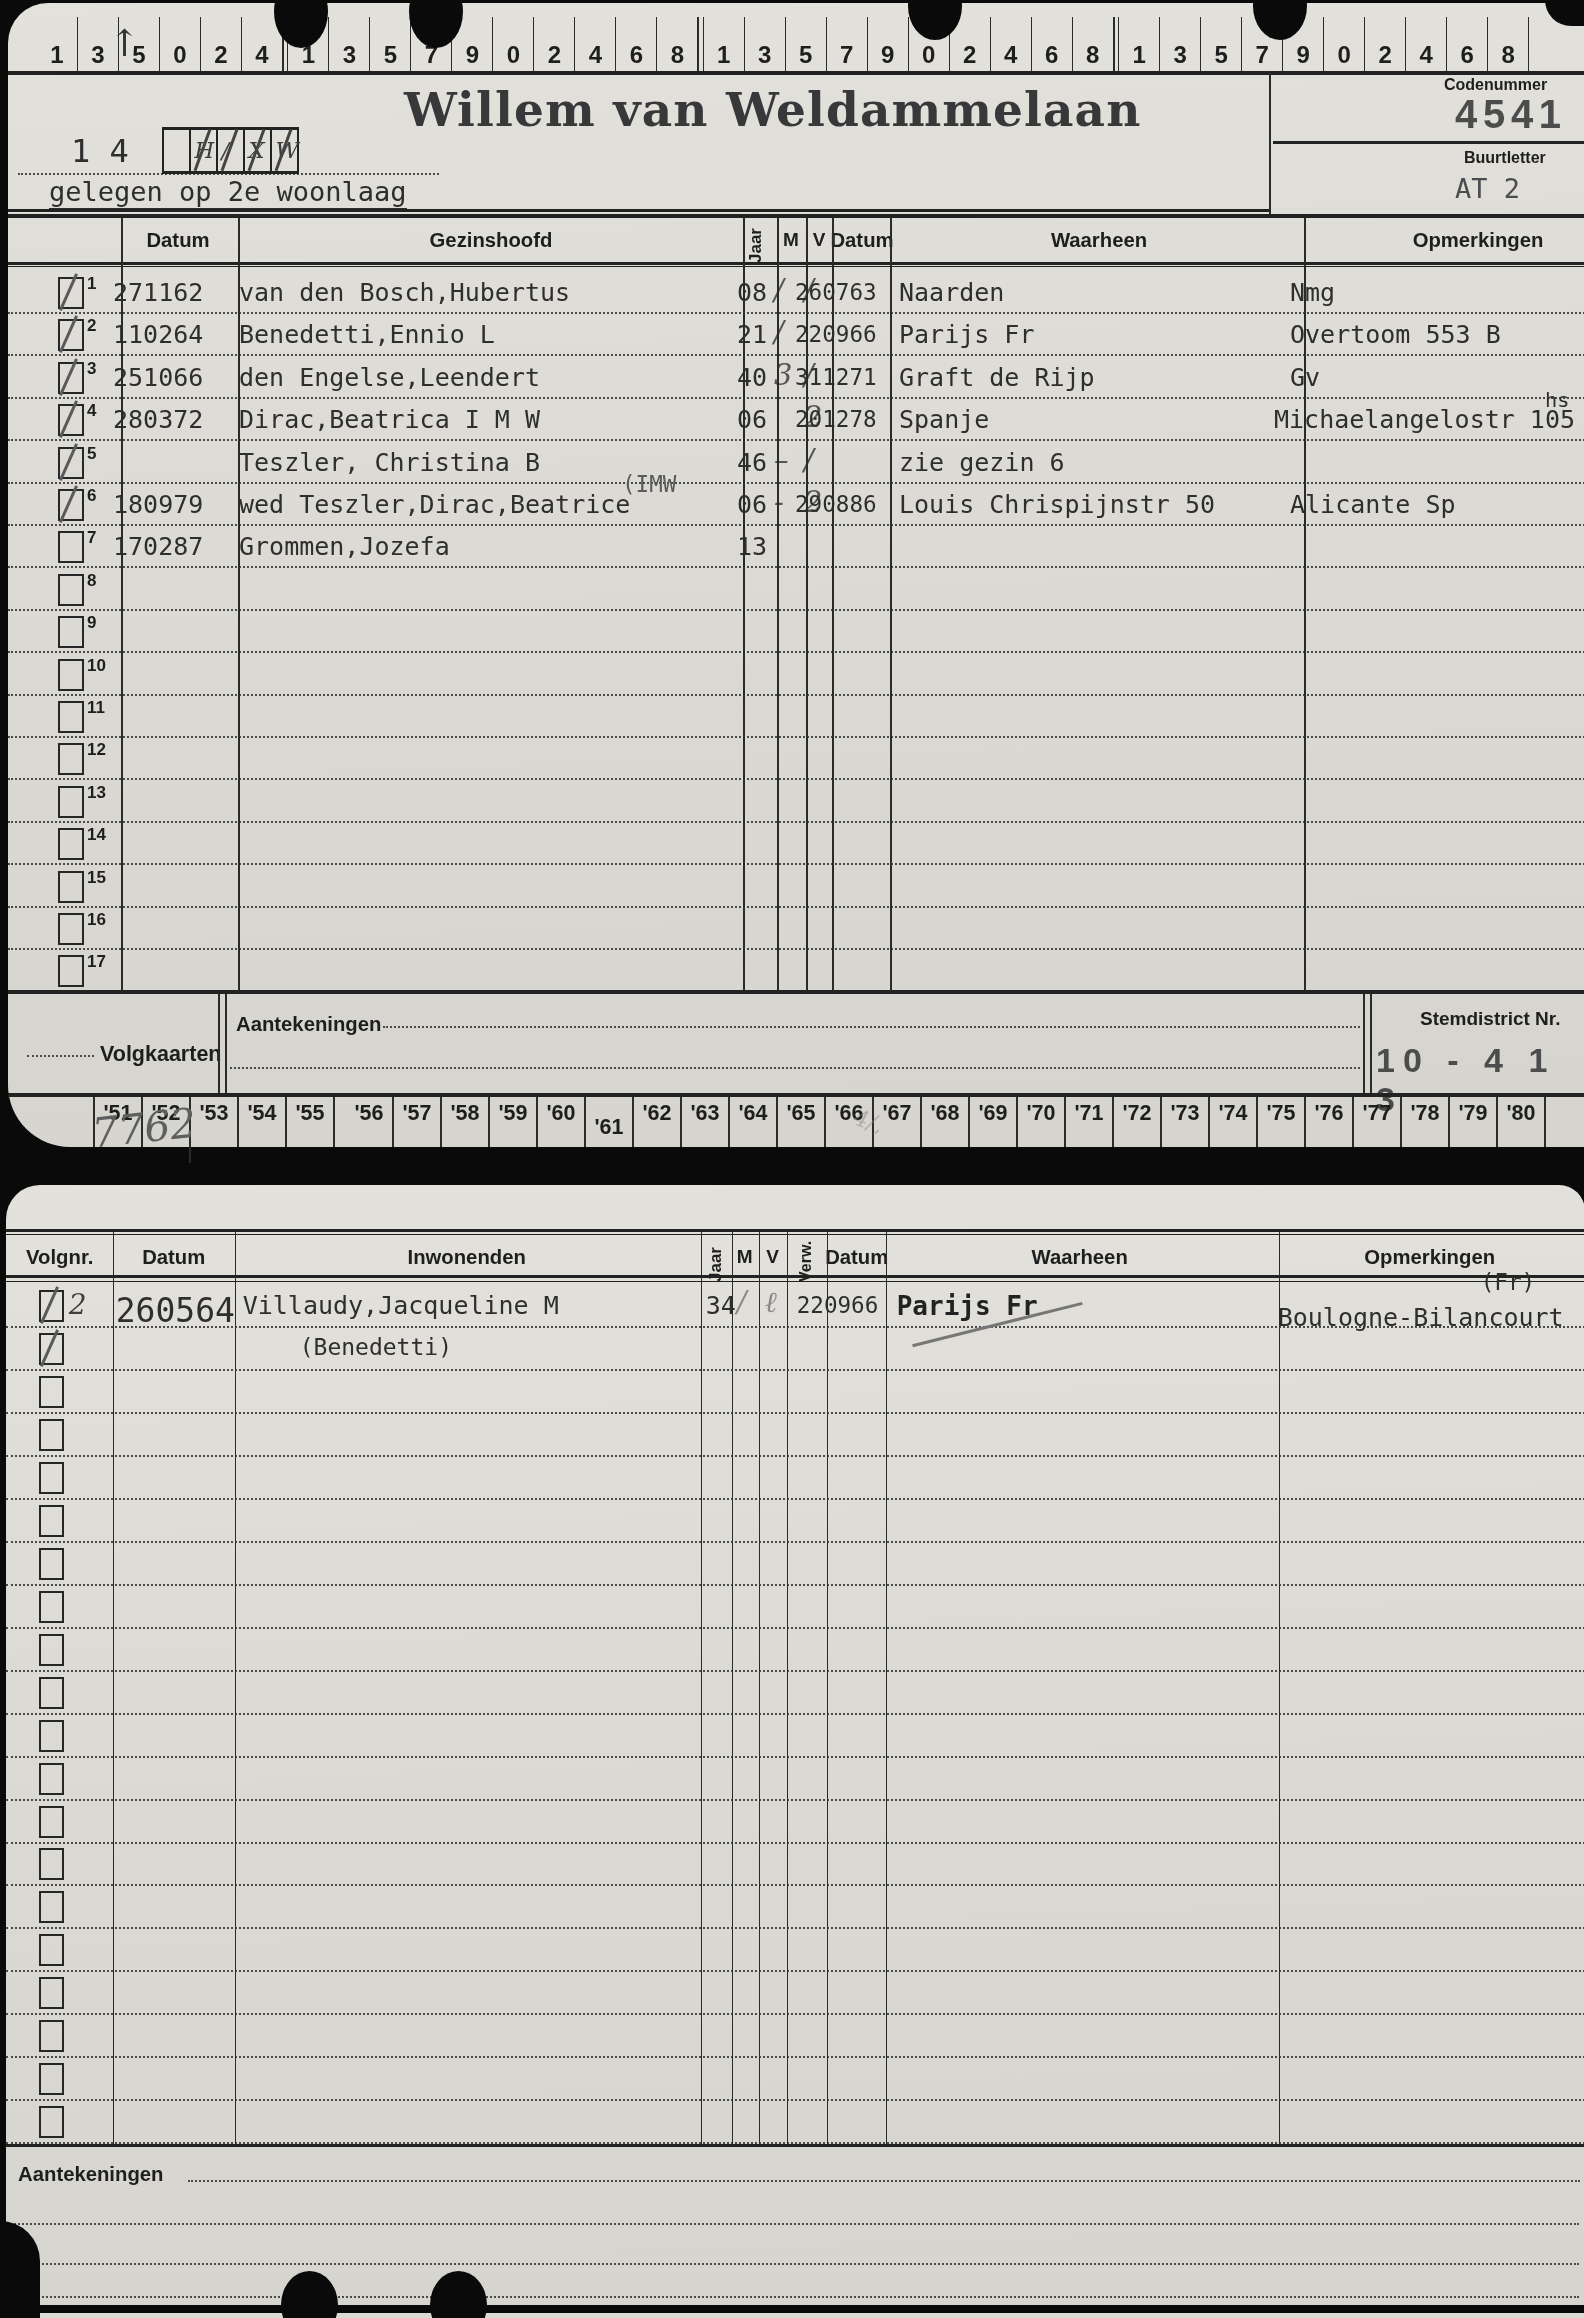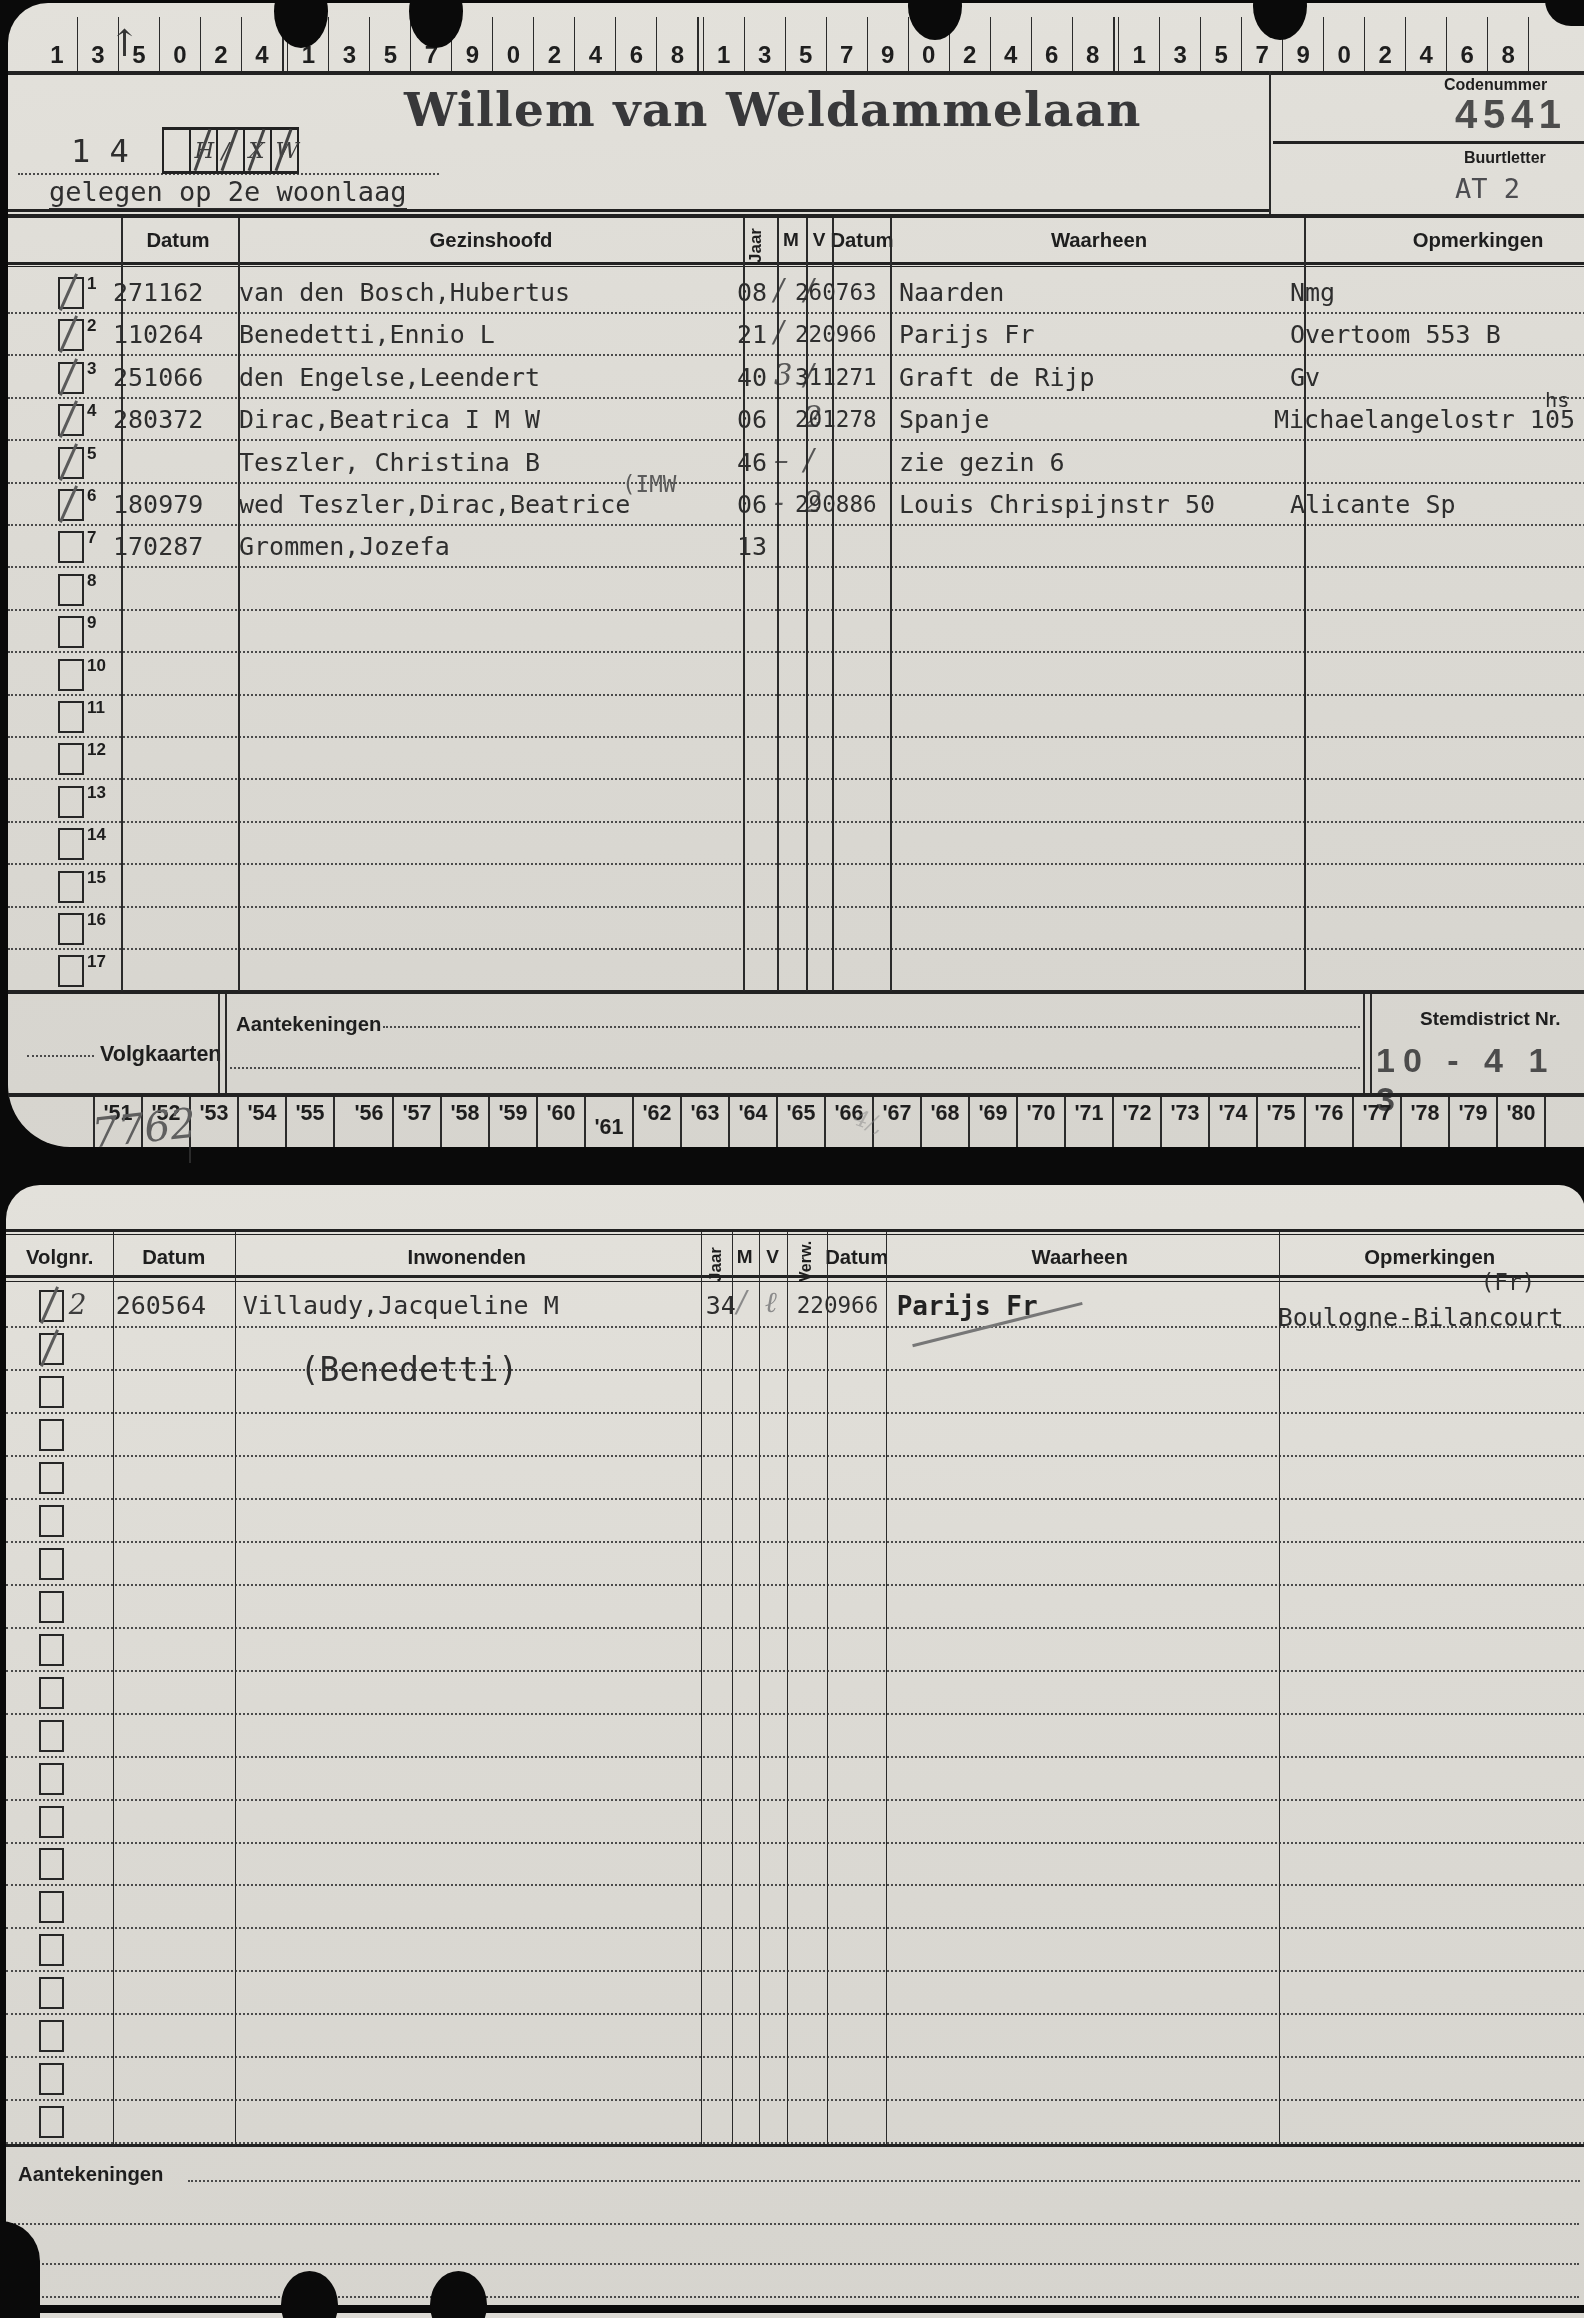--- a/index.html
+++ b/index.html
@@ -470,36 +470,36 @@
 
     <div class="hline" style="left:0;top:90px;width:1579px;height:2.8px;"></div>
     <div class="hline" style="left:0;top:96px;width:1579px;height:1.1px;"></div>
 
     <div class="abs" id="bottomRows" style="left:0;top:98px;width:1579px;">
         <div class="row" style="top: 0px; height: 43px; border-bottom: 2.3px dotted rgb(74, 74, 74); width: 1579px;">
           <div class="box" style="left: 33px; top: 6.8px;">
             <div class="slash"></div>
           </div>
           <div class="hand" style="position: absolute; left: 63px; top: 4.5px; font-size: 28px; color: rgb(62, 62, 62);">2</div>
-          <div class="typed" style="position: absolute; left: 110px; top: 8px; font-size: 25px;">260564</div>
+          <div class="typed" style="position: absolute; left: 110px; top: 8px; font-size: 33px;">260564</div>
           <div class="typed" style="position: absolute; left: 237px; top: 8px; font-size: 25px;">Villaudy,Jacqueline M</div>
           <div class="typed" style="position: absolute; left: 700px; top: 8px; font-size: 25px;">34</div>
           <div class="hand" style="position: absolute; left: 731px; top: 2.3px; font-size: 29px; color: rgb(138, 138, 138);">/</div>
           <div class="hand" style="position: absolute; left: 759px; top: 2.3px; font-size: 29px; color: rgb(138, 138, 138);">ℓ</div>
           <div class="typed" style="position: absolute; left: 791px; top: 9px; font-size: 22.6px;">220966</div>
           <div class="typed" style="position: absolute; left: 891px; top: 8px; font-size: 26px; color: rgb(34, 34, 34); font-weight: bold;">Parijs Fr</div>
           <div style="position: absolute; left: 904px; top: 40px; width: 175px; height: 3.4px; background: rgb(119, 119, 119); transform: rotate(-14deg);"></div>
           <div class="typed" style="position: absolute; left: 1272px; top: 20px; font-size: 25px;">Boulogne-Bilancourt</div>
           <div class="typed" style="position: absolute; left: 1475px; top: -13.6px; font-size: 22.6px;">(Fr)</div>
         </div>
         <div class="row" style="top: 43px; height: 43px; border-bottom: 2.3px dotted rgb(74, 74, 74); width: 1579px;">
           <div class="box" style="left: 33px; top: 6.8px;">
             <div class="slash"></div>
           </div>
-          <div class="typed" style="position: absolute; left: 294px; top: 24px; font-size: 33px;">(Benedetti)</div>
+          <div class="typed" style="position: absolute; left: 294px; top: 8px; font-size: 23px;">(Benedetti)</div>
         </div>
         <div class="row" style="top: 86px; height: 43px; border-bottom: 2.3px dotted rgb(74, 74, 74); width: 1579px;">
           <div class="box" style="left: 33px; top: 6.8px;"></div>
         </div>
         <div class="row" style="top: 129px; height: 43px; border-bottom: 2.3px dotted rgb(74, 74, 74); width: 1579px;">
           <div class="box" style="left: 33px; top: 6.8px;"></div>
         </div>
         <div class="row" style="top: 172px; height: 43px; border-bottom: 2.3px dotted rgb(74, 74, 74); width: 1579px;">
           <div class="box" style="left: 33px; top: 6.8px;"></div>
         </div>

